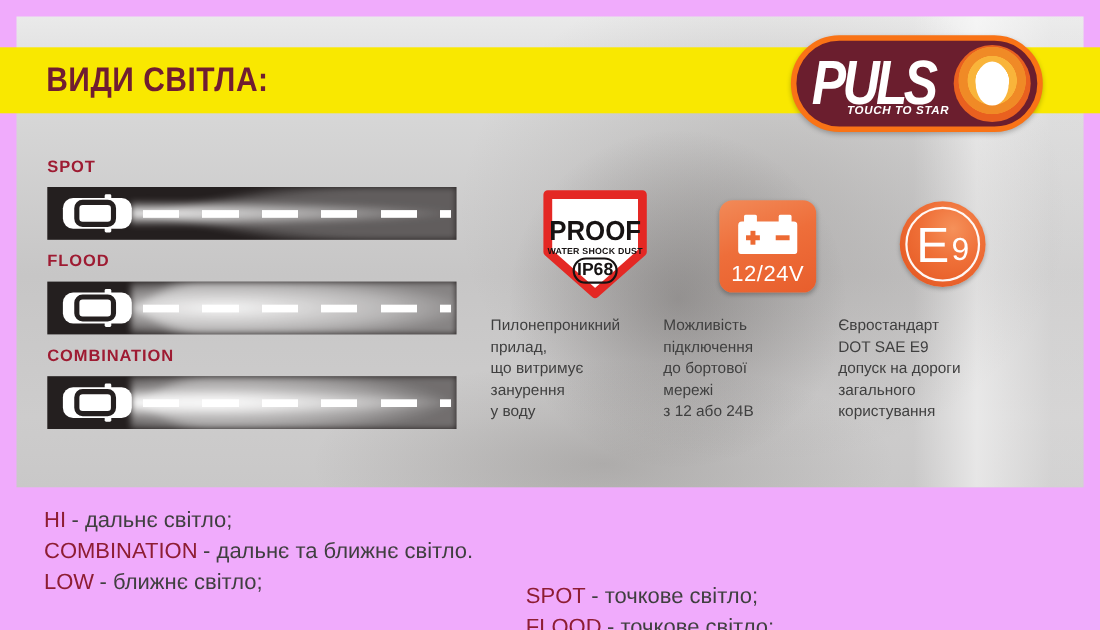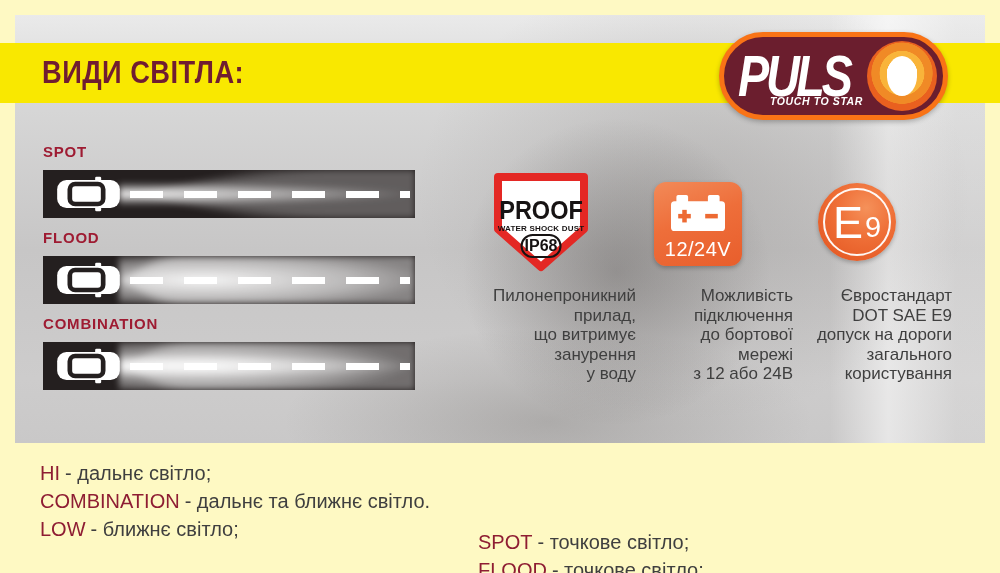--- a/index.html
+++ b/index.html
@@ -1,17 +1,17 @@
 <!DOCTYPE html>
 <html><head>
 <meta charset="utf-8">
 <style>
   * { margin:0; padding:0; box-sizing:border-box; }
   body { background:#ffffff; font-family:"Liberation Sans", sans-serif; }
-  .page { position:relative; width:1000px; height:573px; background:#fef9c3; overflow:hidden; }
+  .page { position:relative; width:1000px; height:573px; background:#f0abfc; overflow:hidden; }
 
   
   .panel {
     position:absolute; left:15px; top:15px; width:970px; height:428px;
     background:
       radial-gradient(ellipse 22% 50% at 62% 60%, rgba(55,50,48,0.30), rgba(55,50,48,0) 72%),
       radial-gradient(ellipse 38% 70% at 70% 42%, rgba(110,105,102,0.25), rgba(110,105,102,0) 75%),
       radial-gradient(ellipse 35% 28% at 55% 95%, rgba(70,65,60,0.22), rgba(70,65,60,0) 78%),
       linear-gradient(90deg, rgba(255,255,255,0) 84%, rgba(255,255,255,0.55) 90%, rgba(240,240,240,0.25) 97%),
       linear-gradient(180deg, #eaeaea 0%, #d8d8d8 18%, #c7c6c6 55%, #cdcccc 85%, #c9c8c8 100%);
@@ -55,22 +55,22 @@
       conic-gradient(from 55deg at 0% 50%, rgba(255,255,255,0) 0deg, rgba(255,255,255,0.45) 15deg 55deg, rgba(255,255,255,0) 70deg); }
   .road.combination .beam { background:
       radial-gradient(ellipse 105% 26% at 0% 50%, rgba(255,255,255,0.98) 0%, rgba(255,255,255,0.5) 55%, rgba(255,255,255,0.05) 98%),
       radial-gradient(ellipse 80% 74% at 28% 50%, rgba(255,255,255,0.85) 0%, rgba(255,255,255,0.35) 60%, rgba(255,255,255,0) 88%),
       conic-gradient(from 60deg at 0% 50%, rgba(255,255,255,0) 0deg, rgba(255,255,255,0.32) 12deg 48deg, rgba(255,255,255,0) 60deg); }
   .car { position:absolute; left:12px; top:6px; width:67px; height:36px; z-index:4; }
 
   
   .feature { position:absolute; top:170px; width:150px; z-index:2; }
   .f1 { left:466px; } .f2 { left:623px; } .f3 { left:782px; }
-  .feature-desc { position:absolute; top:116px; left:-20px; width:190px; text-align:right;
-    font-size:17px; line-height:19.5px; color:#3f3f3f; white-space:pre-line; }
+  .feature-desc { position:absolute; top:116px; left:-20px; width:190px; text-align:left;
+    font-size:14px; line-height:19.5px; color:#3f3f3f; white-space:pre-line; }
 
   
   .shield-wrap { position:absolute; left:26px; top:2px; width:98px; height:101px; }
   .shield-wrap svg { position:absolute; left:0; top:0; }
   .shield-title { position:absolute; left:0; top:24px; width:100%; text-align:center;
     font-size:25px; font-weight:900; color:#171313; letter-spacing:0; transform:scaleX(0.94); }
   .shield-sub { position:absolute; left:0; top:52px; width:100%; text-align:center;
     font-size:8px; font-weight:bold; color:#171313; letter-spacing:0.2px; }
   .shield-rating { position:absolute; left:50%; top:62px; transform:translateX(-50%);
     border:2.5px solid #171313; border-radius:12px; padding:0 2px; font-size:16px; font-weight:800;

